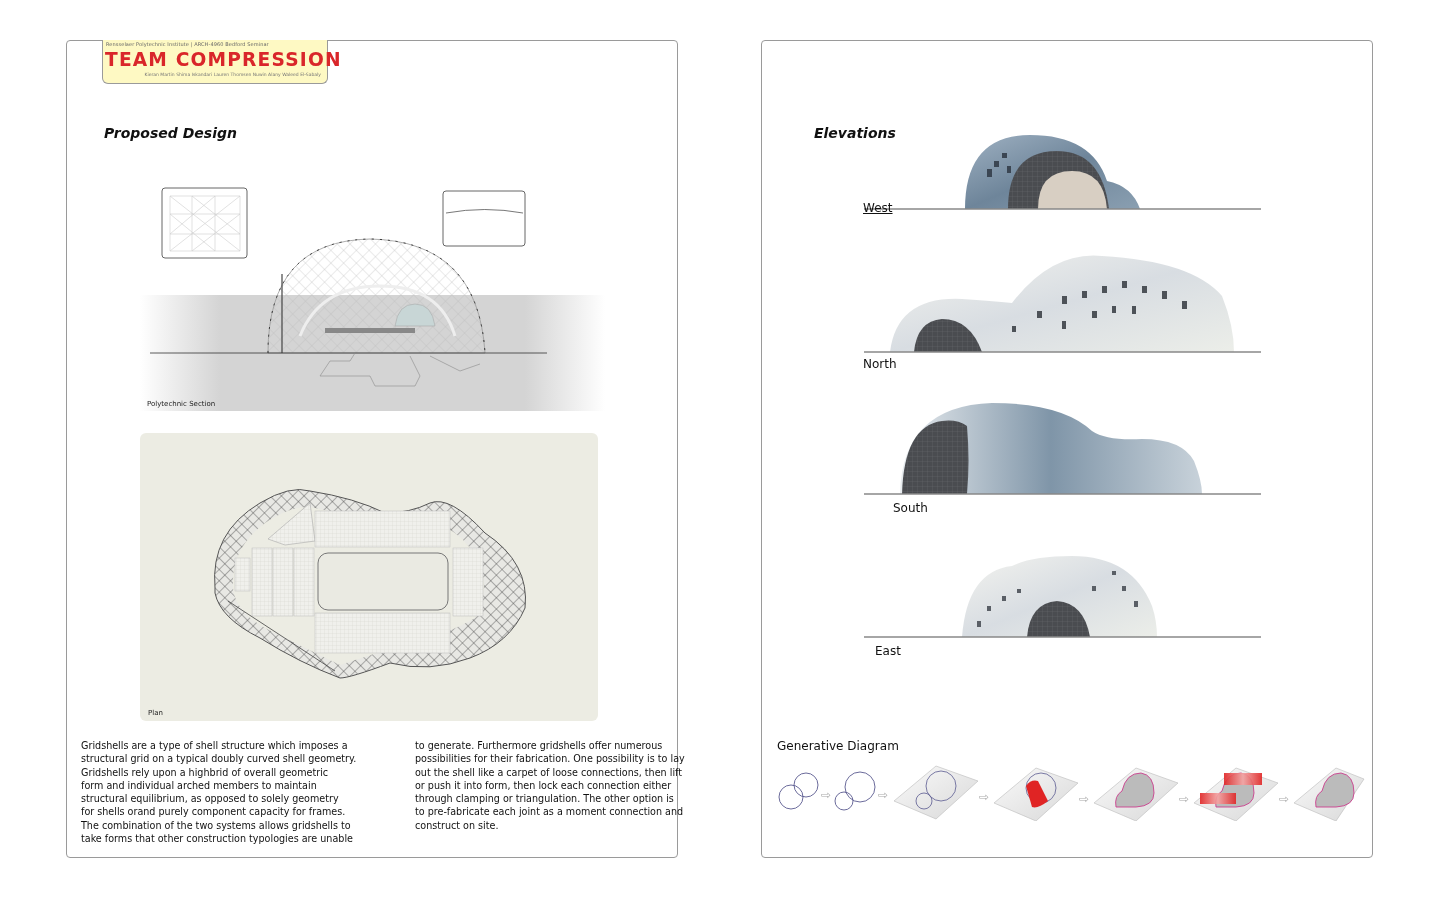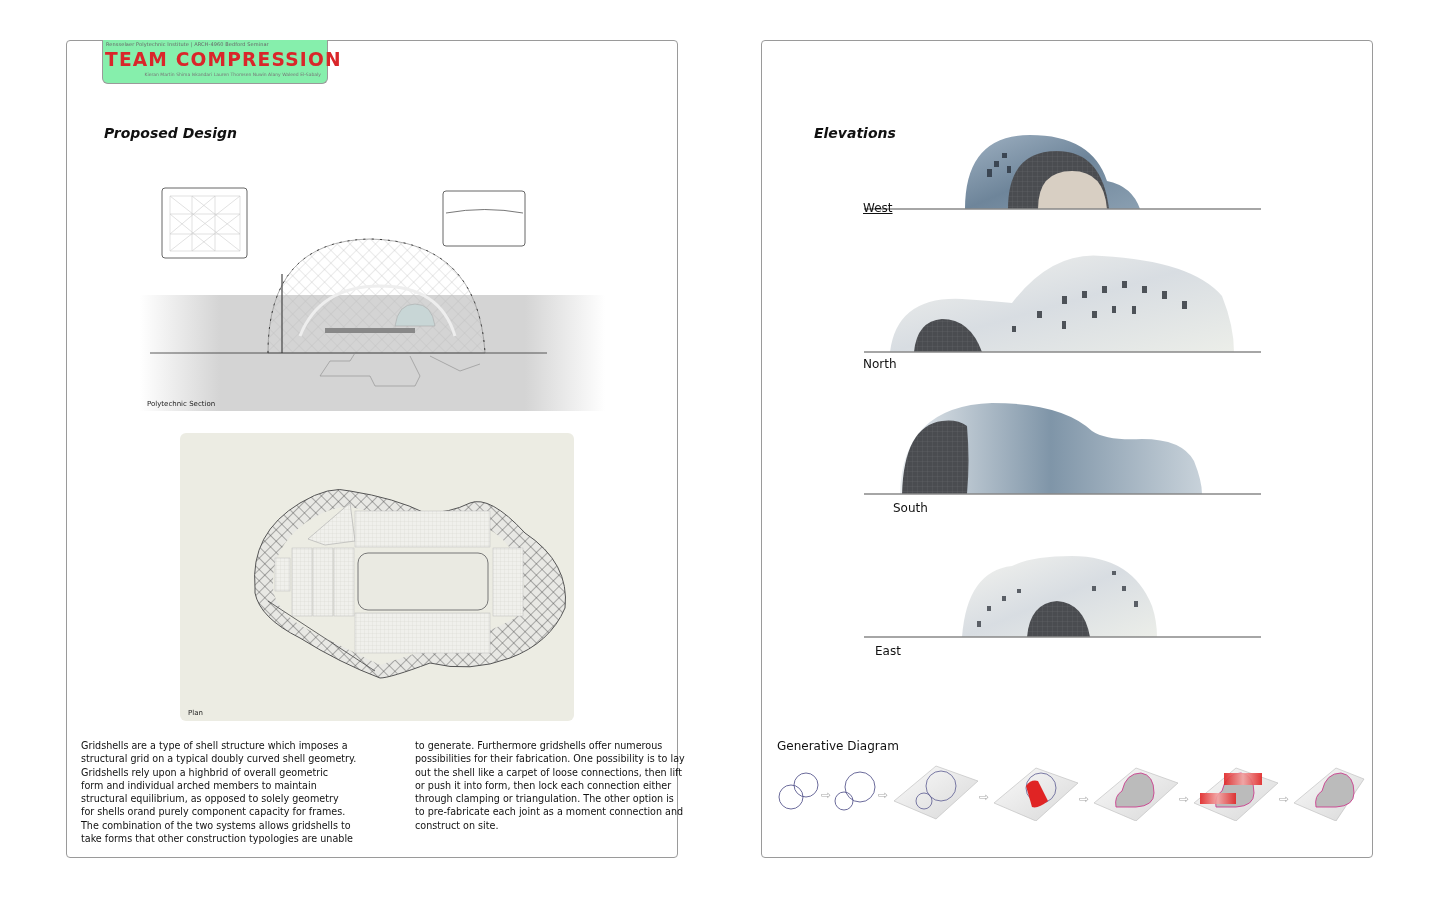--- a/index.html
+++ b/index.html
@@ -1,21 +1,21 @@
 <!DOCTYPE html>
 <html><head>
 <meta charset="utf-8">
 <style>
   html,body{margin:0;padding:0;}
   body{width:1440px;height:900px;background:#ffffff;position:relative;overflow:hidden;font-family:"DejaVu Sans",sans-serif;color:#111;}
   .page{position:absolute;border:1px solid #9a9a9a;border-radius:4px;background:#fff;box-sizing:border-box;}
   #page-left{left:66px;top:40px;width:612px;height:818px;}
   #page-right{left:761px;top:40px;width:612px;height:818px;}
   .abs{position:absolute;}
-  .header-box{left:35px;top:-1px;width:224px;height:43px;border:1px solid #9a9a9a;border-top:none;border-radius:0 0 6px 6px;background:#86efac;}
+  .header-box{left:35px;top:-1px;width:224px;height:43px;border:1px solid #9a9a9a;border-top:none;border-radius:0 0 6px 6px;background:#fef9c3;}
   .hdr-small{position:absolute;left:3px;top:1px;font-size:5px;color:#666;white-space:nowrap;letter-spacing:0.1px;}
   .hdr-title{position:absolute;left:2px;top:8px;font-family:"DejaVu Sans",sans-serif;font-weight:bold;font-size:19px;color:#d9262a;letter-spacing:1.2px;white-space:nowrap;transform:scaleX(0.98);transform-origin:left;}
   .hdr-names{position:absolute;right:6px;top:32px;font-size:4.5px;color:#777;white-space:nowrap;}
   .section-title{font-family:"DejaVu Sans",sans-serif;font-weight:bold;font-style:italic;font-size:14px;color:#111;white-space:nowrap;}
   .caption{font-size:7px;color:#222;white-space:nowrap;}
   .elev-label{font-size:12px;color:#111;white-space:nowrap;}
   .body-col{font-size:9.6px;line-height:13.3px;color:#111;white-space:pre-line;}
   svg{display:block;}
 </style>
 </head>
@@ -64,21 +64,21 @@
       <path d="M255 140 Q258 118 275 118 Q292 118 295 140 Z" fill="#c8d6d6" stroke="#aaa" stroke-width="0.6"></path>
       <rect x="185" y="142" width="90" height="5" fill="#888"></rect>
       <line x1="142" y1="88" x2="142" y2="167" stroke="#444" stroke-width="1.2"></line>
       <line x1="10" y1="167" x2="407" y2="167" stroke="#333" stroke-width="0.8"></line>
       <path d="M190 175 L210 175 L215 167 M190 175 L180 190 L230 190 L235 200 L275 200 L280 190 L270 170" fill="none" stroke="#8a8a8a" stroke-width="0.6"></path>
       <path d="M290 170 L320 185 L340 178" fill="none" stroke="#8a8a8a" stroke-width="0.6"></path>
     </svg>
   </div>
   <div class="abs caption" style="left:80px;top:359px;">Polytechnic Section</div>
 
-  <div class="abs" style="left:73px;top:392px;width:394px;height:288px;background:#ecece3;border-radius:6px;margin-left:40px;">
+  <div class="abs" style="left:73px;top:392px;width:458px;height:288px;background:#ecece3;border-radius:6px;">
     <svg width="458" height="288" viewBox="0 0 458 288">
       <defs>
         <pattern id="diag" width="8" height="8" patternUnits="userSpaceOnUse" patternTransform="rotate(45)">
           <rect width="8" height="8" fill="#e8e8e4"></rect>
           <path d="M0 0 H8 M0 0 V8" stroke="#444" stroke-width="0.8"></path>
         </pattern>
         <pattern id="fine" width="4" height="4" patternUnits="userSpaceOnUse">
           <rect width="4" height="4" fill="#f0f0ec"></rect>
           <path d="M0 0 H4 M0 0 V4" stroke="#d2d2cc" stroke-width="0.5"></path>
         </pattern>

